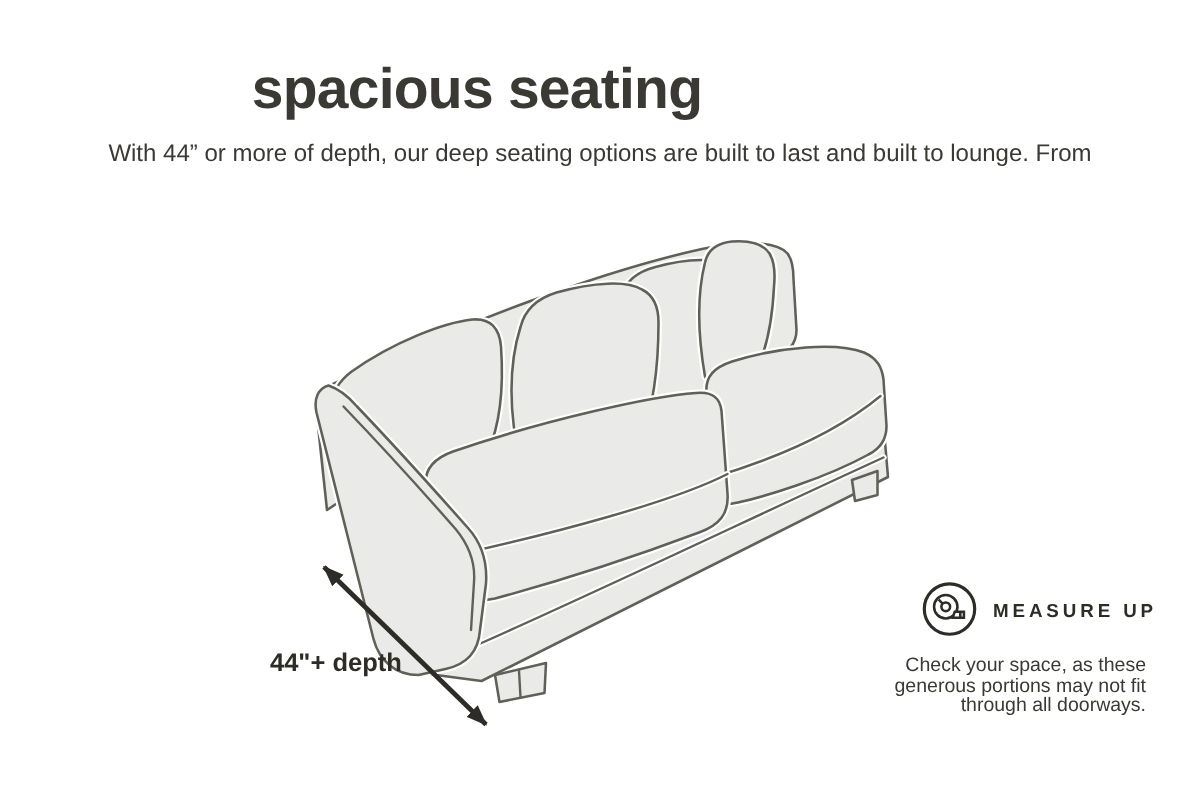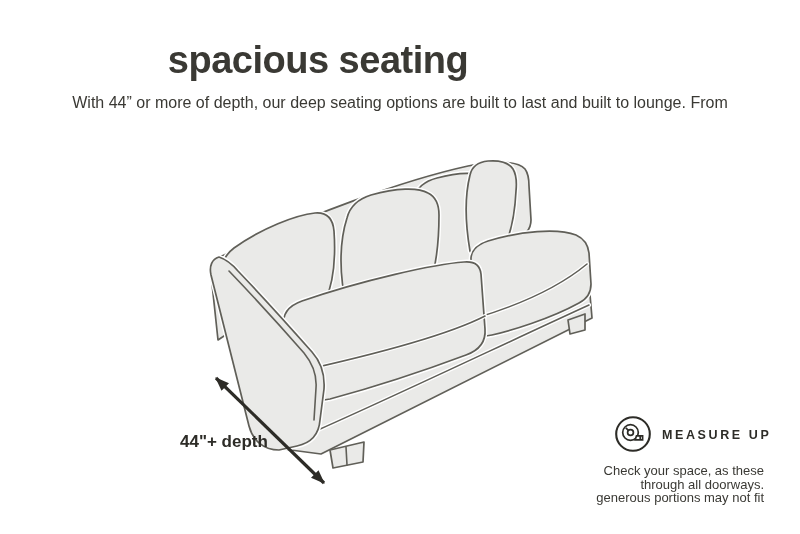--- a/index.html
+++ b/index.html
@@ -13,21 +13,21 @@
   }
   .intro{
     position:absolute;top:92px;left:0;width:800px;text-align:center;
     font-size:16px;line-height:22px;color:#3a3934;
   }
   .fig{position:absolute;left:158px;top:158px;width:470px;height:340px;}
   .dim-label{
     position:absolute;left:180px;top:432px;
     font-size:17px;font-weight:bold;color:#2d2c27;white-space:nowrap;
   }
-  .measure{position:absolute;left:596px;top:412px;width:170px;height:100px;}
+  .measure{position:absolute;left:596px;top:384px;width:170px;height:100px;}
   .m-icon{position:absolute;left:18px;top:3px;width:38px;height:38px;}
   .m-title{
     position:absolute;left:66px;top:16px;font-size:12.5px;font-weight:bold;
     letter-spacing:2.6px;color:#2d2c27;white-space:nowrap;
   }
   .m-note{
     position:absolute;left:0;top:40px;width:168px;text-align:right;
     font-size:13px;line-height:13.5px;color:#3a3934;margin-top:12px;
   }
   
@@ -110,18 +110,18 @@
       <circle class="tape" cx="19" cy="19" r="16.8"></circle>
       <circle class="tape-thin" cx="16.5" cy="17.5" r="7.8"></circle>
       <circle class="tape-thin" cx="16.5" cy="17.5" r="2.9"></circle>
       <line class="tape-thin" x1="14.4" y1="15.4" x2="11.8" y2="12.8"></line>
       <path class="tape-thin" d="M22.5 20.8 L28.6 20.8 L28.6 24.8 L21.2 24.8 Z"></path>
       <line class="tape-thin" x1="26.2" y1="20.8" x2="26.2" y2="24.8"></line>
     </svg>
     <div class="m-title">MEASURE UP</div>
     <div class="m-note">
       <div>Check your space, as these</div>
+      <div>generous portions may not fit</div>
       <div>through all doorways.</div>
-      <div>generous portions may not fit</div>
     </div>
   </div>
 
 </div>
 
 </body></html>

